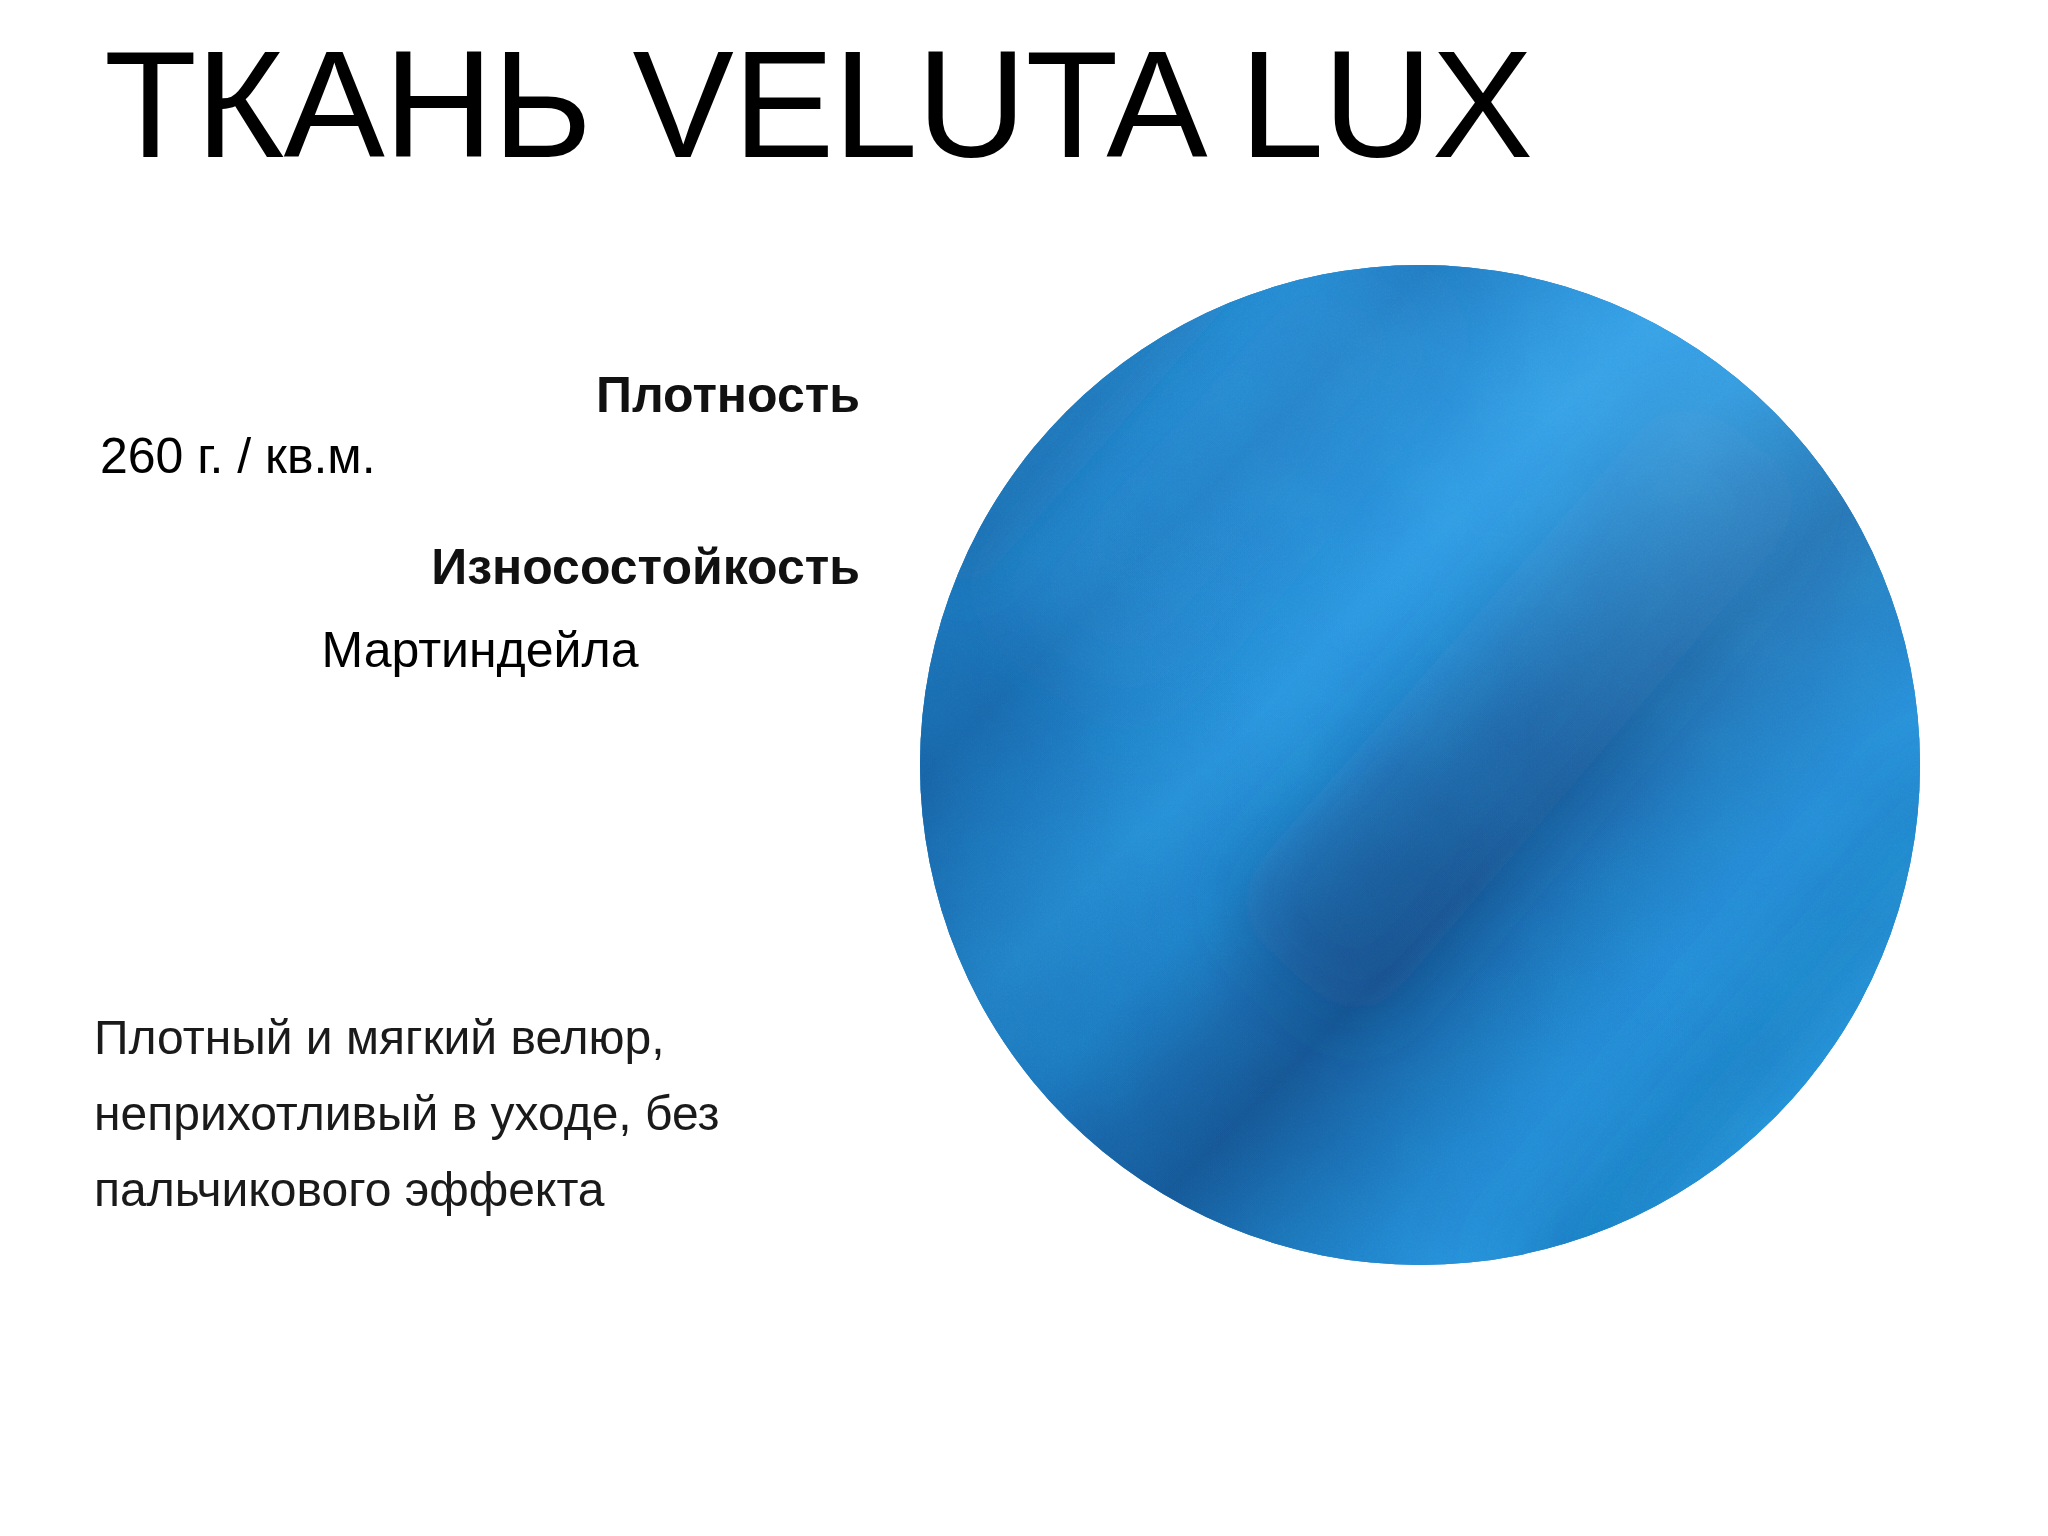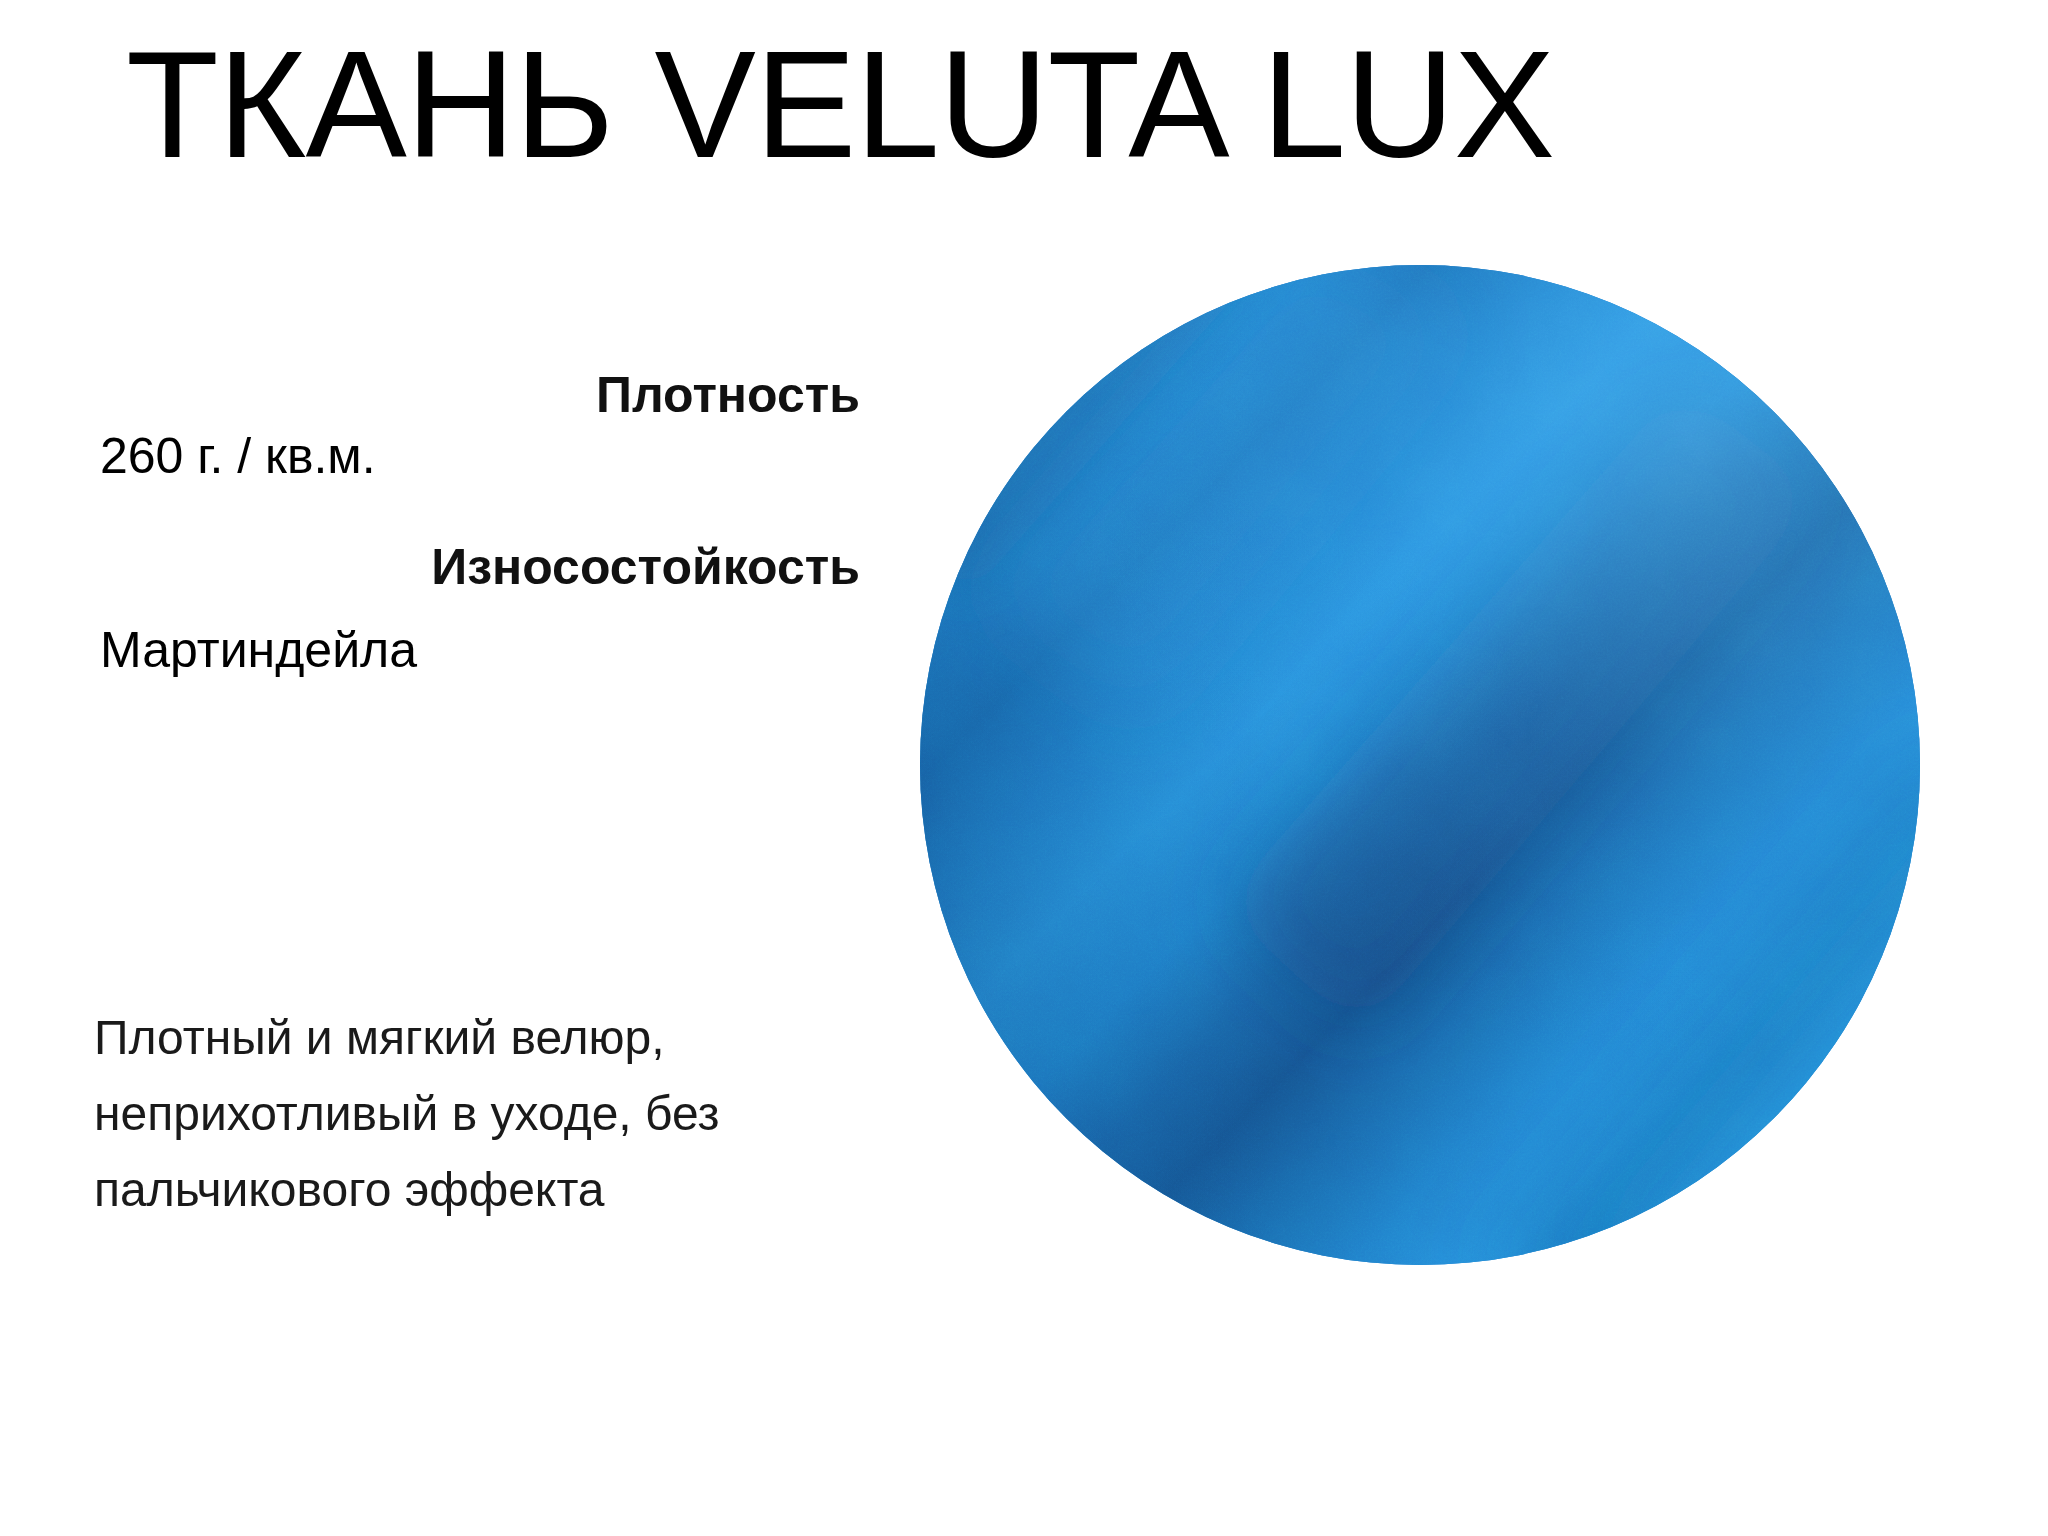--- a/index.html
+++ b/index.html
@@ -21,21 +21,21 @@
   .page {
     position:relative;
     width:2048px;
     height:1536px;
     background:#ffffff;
   }
 
   
   .title {
     position:absolute;
-    left:126px;
+    left:104px;
     top:28px;
     font-size:152px;
     line-height:1.0;
     font-weight:400;
     letter-spacing:-1px;
     white-space:nowrap;
     color:#000000;
   }
 
   
@@ -59,21 +59,21 @@
   }
 
   .spec-value {
     font-size:50px;
     line-height:1.22;
     font-weight:400;
     color:#000000;
     white-space:nowrap;
   }
 
-  .spec-value.spaced { margin-top:22px; }
+  .spec-value.spaced { margin-top:22px;text-align:center; }
 
   
   .description {
     position:absolute;
     left:94px;
     top:1000px;
     width:830px;
     font-size:48px;
     line-height:1.58;
     font-weight:400;

